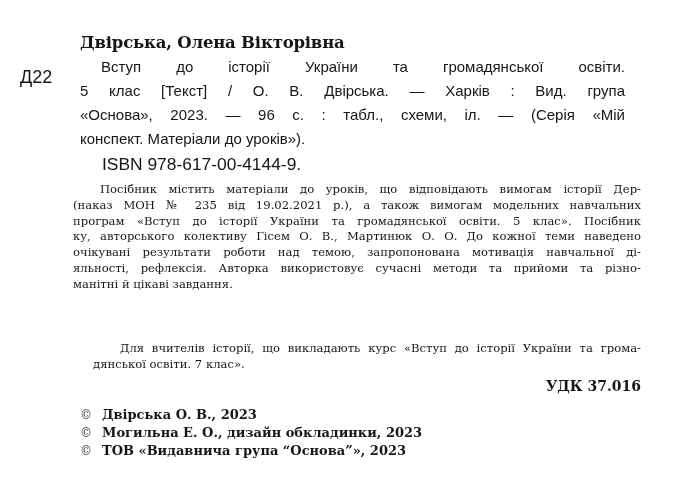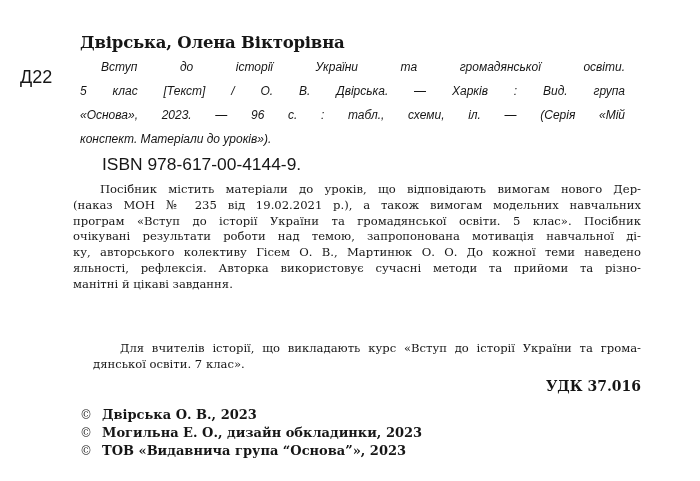--- a/index.html
+++ b/index.html
@@ -10,21 +10,21 @@
   }
   .abs { position: absolute; white-space: nowrap; }
   .author {
     left: 80px; top: 33px; font-size: 16.5px; font-weight: bold; letter-spacing: -0.2px;
   }
   .code {
     left: 20px; top: 67px; font-family: "Liberation Sans", sans-serif; font-size: 18px;
   }
   .biblio {
     left: 80px; top: 55px; width: 545px; font-family: "Liberation Sans", sans-serif;
-    font-size: 12px; line-height: 24px; font-style: italic;
+    font-size: 15px; line-height: 24px;
   }
   .biblio .line { display: block; white-space: nowrap; text-align: justify; text-align-last: justify; }
   .biblio .line.first { padding-left: 21px; }
   .biblio .line.last { text-align-last: left; }
   .isbn {
     left: 102px; top: 154px; font-family: "Liberation Sans", sans-serif; font-size: 17.4px;
   }
   .abstract {
     left: 73px; top: 182px; width: 568px; font-size: 11.6px; line-height: 15.8px; font-weight: 500;
   }
@@ -52,25 +52,25 @@
 <div class="abs biblio">
   <span class="line first">Вступ до історії України та громадянської освіти.</span>
   <span class="line">5 клас [Текст] / О. В. Двірська. — Харків : Вид. група</span>
   <span class="line">«Основа», 2023. — 96 с. : табл., схеми, іл. — (Серія «Мій</span>
   <span class="line last">конспект. Матеріали до уроків»).</span>
 </div>
 
 <div class="abs isbn">ISBN 978-617-00-4144-9.</div>
 
 <div class="abs abstract">
-  <span class="line indent">Посібник містить матеріали до уроків, що відповідають вимогам нового Дер-</span>
+  <span class="line indent">Посібник містить матеріали до уроків, що відповідають вимогам історії Дер-</span>
   <span class="line">(наказ МОН № 235 від 19.02.2021 р.), а також вимогам модельних навчальних</span>
   <span class="line">програм «Вступ до історії України та громадянської освіти. 5 клас». Посібник</span>
+  <span class="line">ку, авторського колективу Гісем О. В., Мартинюк О. О. До кожної теми наведено</span>
   <span class="line">очікувані результати роботи над темою, запропонована мотивація навчальної ді-</span>
-  <span class="line">ку, авторського колективу Гісем О. В., Мартинюк О. О. До кожної теми наведено</span>
   <span class="line">яльності, рефлексія. Авторка використовує сучасні методи та прийоми та різно-</span>
   <span class="line last">манітні й цікаві завдання.</span>
 </div>
 
 <div class="abs audience">
   <span class="line indent">Для вчителів історії, що викладають курс «Вступ до історії України та грома-</span>
   <span class="line last">дянської освіти. 7 клас».</span>
 </div>
 
 <div class="abs udk">УДК 37.016</div>

